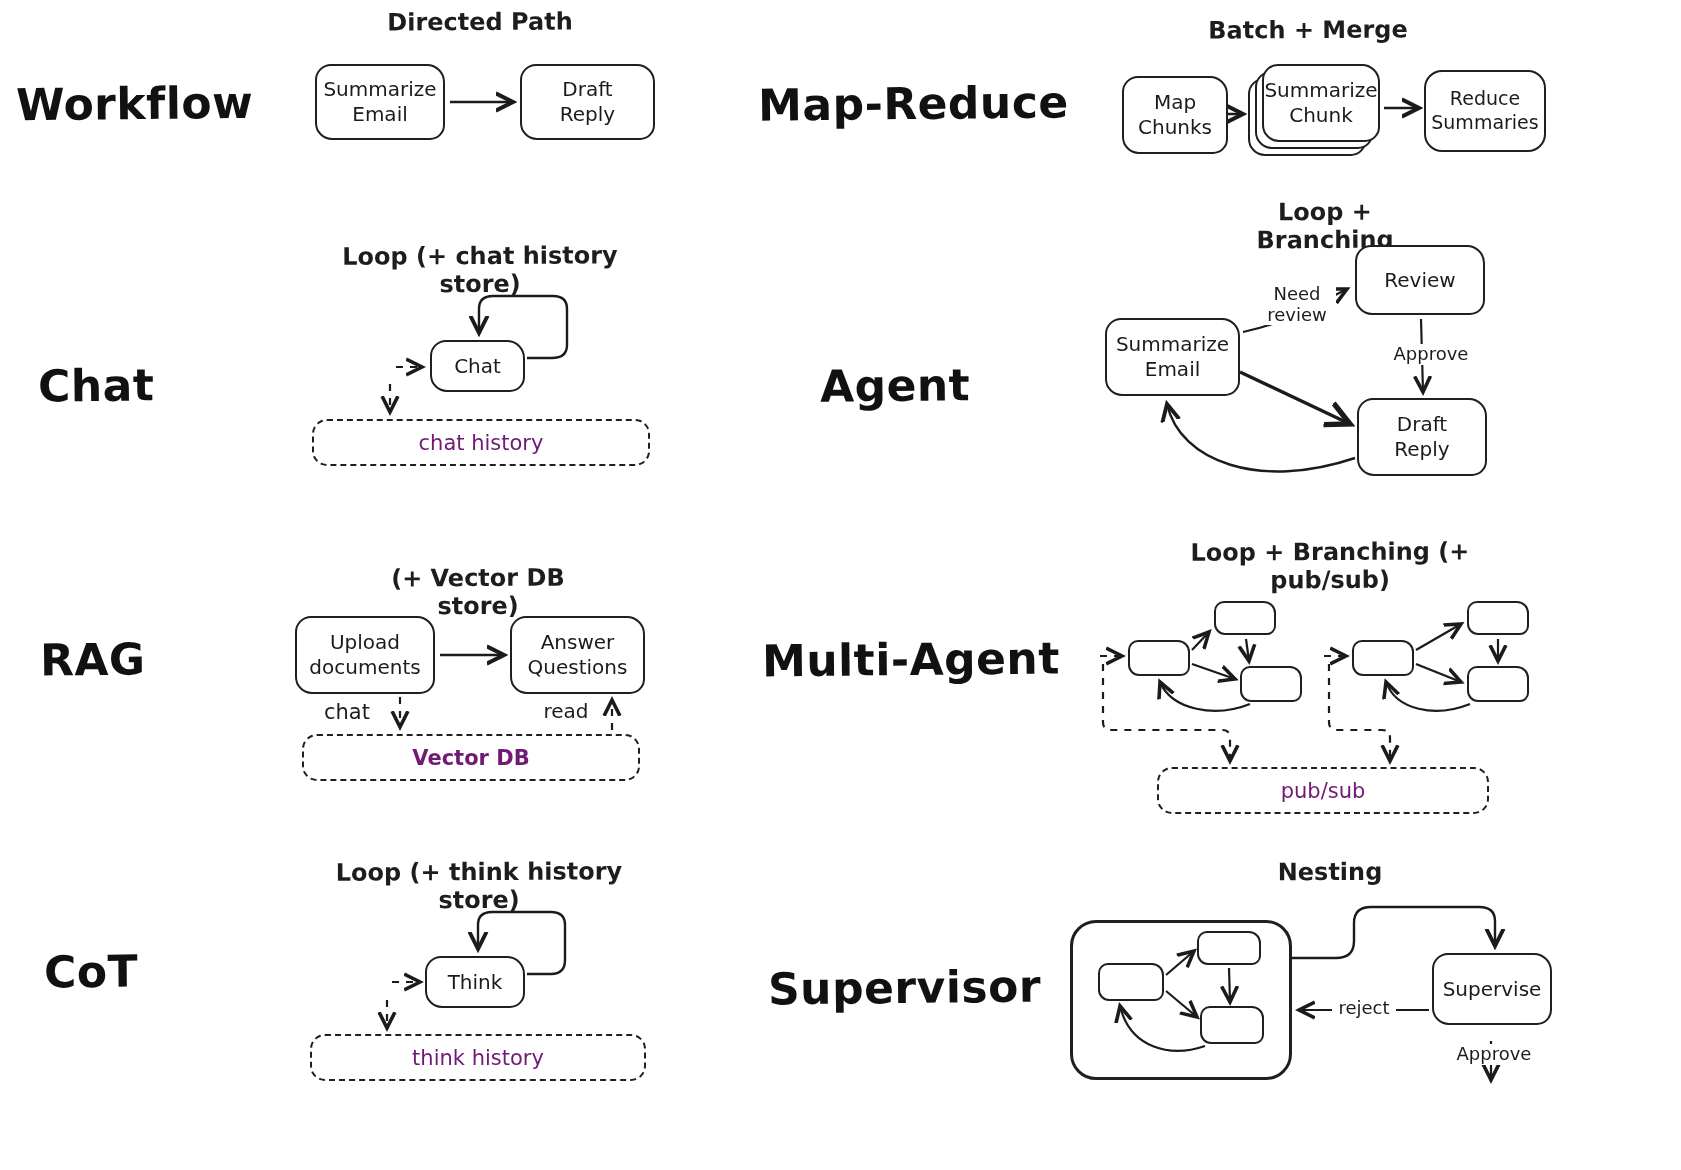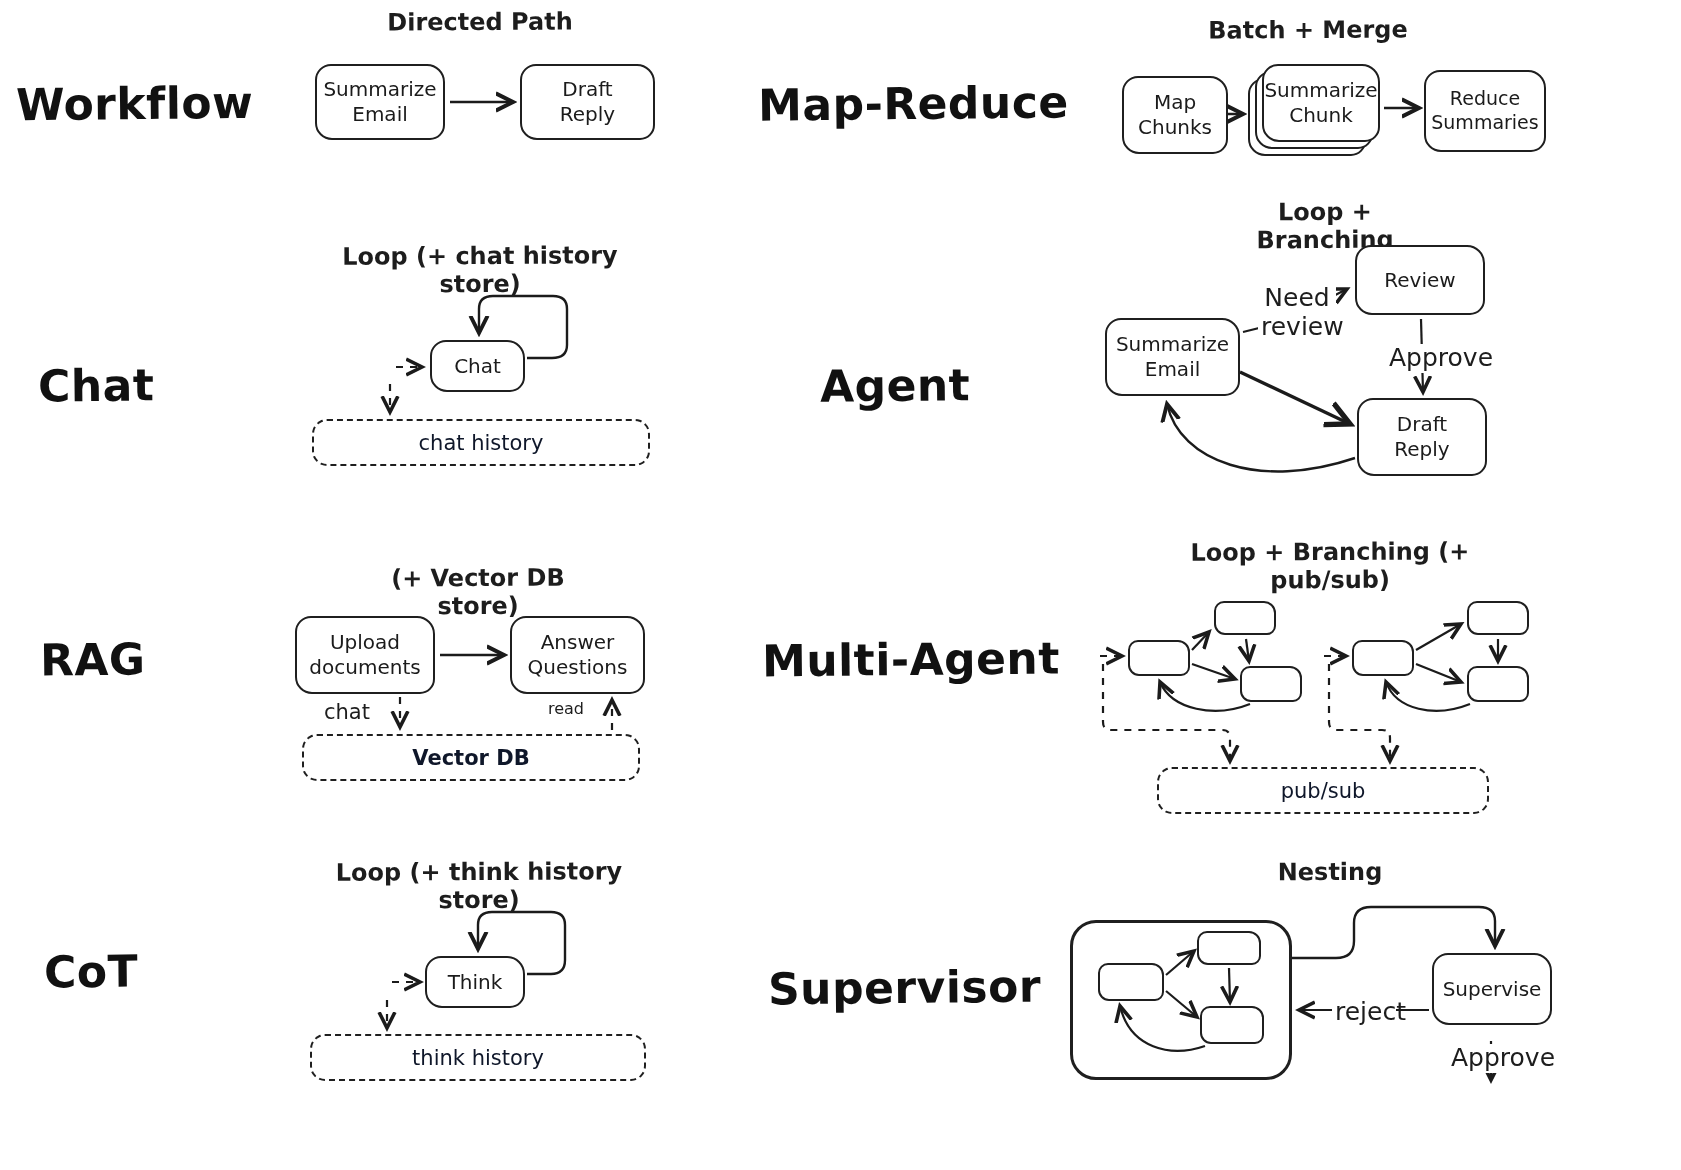--- a/index.html
+++ b/index.html
@@ -14,36 +14,36 @@
     border-radius:16px 18px 15px 17px;
     display:flex; align-items:center; justify-content:center; text-align:center;
     white-space:pre-line; font-size:20px; line-height:1.25; color:#1b1b1b;
     padding:2px;
   }
   .node-sm { border-radius:10px 12px 9px 11px; }
   .ghost { border-radius:16px 18px 15px 17px; }
   .store {
     position:absolute; border:2.3px dashed #1f1f1f; background:#fff;
     border-radius:15px; display:flex; align-items:center; justify-content:center;
-    font-size:21px; color:#0f172a;
+    font-size:21px; color:#701a75;
   }
   .container-node {
     position:absolute; border:3.2px solid #1f1f1f; border-radius:26px;
     background:transparent;
   }
   .panel-label {
     position:absolute; font-size:44px; font-weight:700; letter-spacing:0.5px;
     transform:rotate(-0.6deg); color:#111;
   }
   .panel-title {
     position:absolute; font-size:24px; font-weight:600; text-align:center;
     transform:rotate(-0.3deg); color:#1d1d1d;
   }
   .edge-label {
-    position:absolute; font-size:25px; color:#1d1d1d; background:#fff;
+    position:absolute; font-size:18px; color:#1d1d1d; background:#fff;
     padding:0 3px; text-align:center; white-space:pre-line; line-height:1.15;
   }
 </style>
 </head>
 <body>
 
 <div id="canvas">
 
   <svg class="arrows" width="1681" height="1170" viewBox="0 0 1681 1170">
     <defs>
@@ -108,21 +108,21 @@
 
   <div>
     <div class="panel-label" style="left:758px; top:78px;">Map-Reduce</div>
     <div class="panel-title" style="left:1208px; top:16px; width:200px;">Batch + Merge</div>
     <div class="node" style="left:1094px; top:76px; width:106px; height:78px;margin-left:28px;">Map
 Chunks</div>
     <div class="node ghost" style="left:1248px; top:78px; width:118px; height:78px;"></div>
     <div class="node ghost" style="left:1255px; top:71px; width:118px; height:78px;"></div>
     <div class="node" style="left:1262px; top:64px; width:118px; height:78px;">Summarize
 Chunk</div>
-    <div class="node" style="left:1424px; top:70px; width:122px; height:82px; font-size:19px;">Reduce
+    <div class="node" style="left:1424px; top:70px; width:122px; height:82px; font-size:19px;border-radius:18px;">Reduce
 Summaries</div>
   </div>
 
   <div>
     <div class="panel-label" style="left:38px; top:360px;">Chat</div>
     <div class="panel-title" style="left:305px; top:242px; width:350px;">Loop (+ chat history store)</div>
     <div class="node" style="left:430px; top:340px; width:95px; height:52px;">Chat</div>
     <div class="store" style="left:312px; top:419px; width:338px; height:47px;">chat history</div>
   </div>
 
@@ -140,21 +140,21 @@
   </div>
 
   <div>
     <div class="panel-label" style="left:40px; top:634px;">RAG</div>
     <div class="panel-title" style="left:348px; top:564px; width:260px;">(+ Vector DB store)</div>
     <div class="node" style="left:295px; top:616px; width:140px; height:78px;">Upload
 documents</div>
     <div class="node" style="left:510px; top:616px; width:135px; height:78px;">Answer
 Questions</div>
     <div class="edge-label" style="left:316px; top:700px; width:62px; font-size:21px;">chat</div>
-    <div class="edge-label" style="left:538px; top:700px; width:56px; font-size:16px;">read</div>
+    <div class="edge-label" style="left:538px; top:700px; width:56px; font-size:20px;">read</div>
     <div class="store" style="left:302px; top:734px; width:338px; height:47px;font-weight:bold;">Vector DB</div>
   </div>
 
   <div>
     <div class="panel-label" style="left:762px; top:634px;">Multi-Agent</div>
     <div class="panel-title" style="left:1140px; top:538px; width:380px;">Loop + Branching (+ pub/sub)</div>
     <div class="node node-sm" style="left:1128px; top:640px; width:62px; height:36px;"></div>
     <div class="node node-sm" style="left:1214px; top:601px; width:62px; height:34px;"></div>
     <div class="node node-sm" style="left:1240px; top:666px; width:62px; height:36px;"></div>
     <div class="node node-sm" style="left:1352px; top:640px; width:62px; height:36px;"></div>

